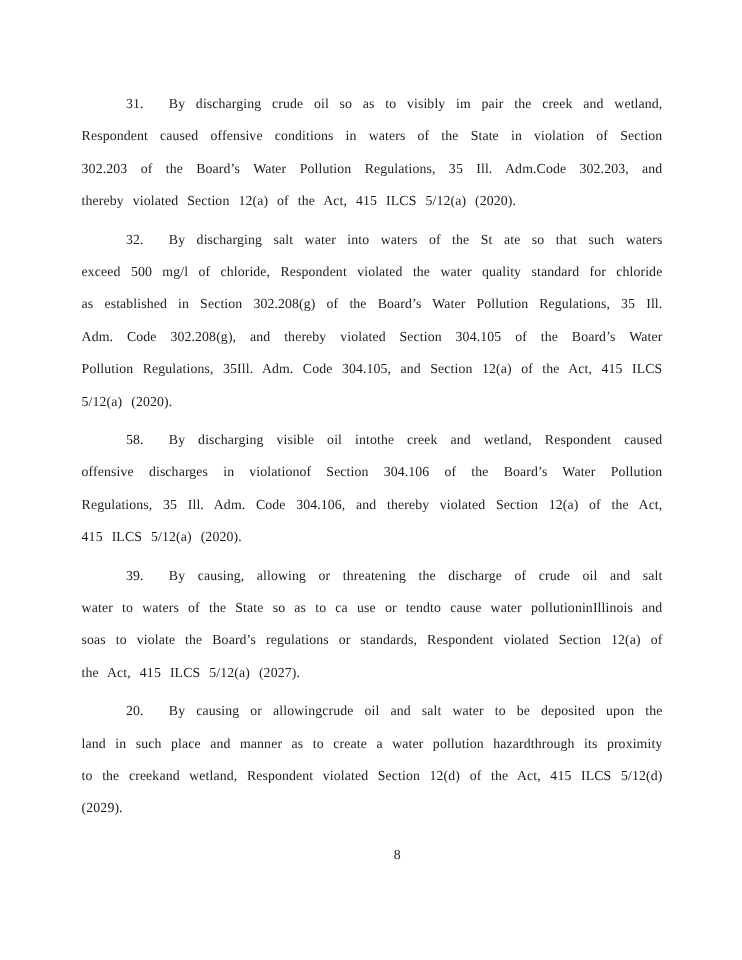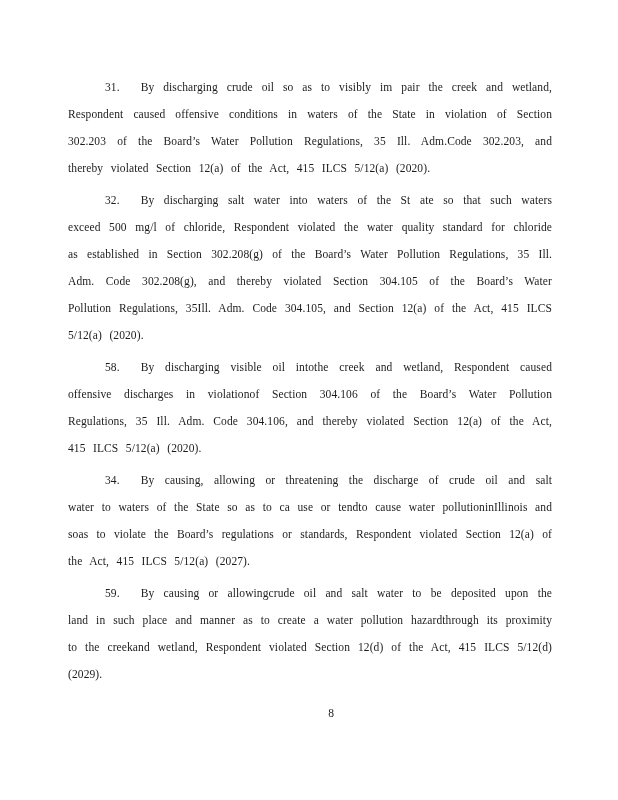--- a/index.html
+++ b/index.html
@@ -50,20 +50,20 @@
 
 <div class="page">
   <div class="content">
 
     <p class="para"><span class="para-num">31.</span><span>By discharging crude oil so as to visibly im pair the creek and wetland, Respondent caused offensive conditions in waters of the State in violation of Section 302.203 of the Board’s Water Pollution Regulations, 35 Ill. Adm.Code 302.203, and thereby violated Section 12(a) of the Act, 415 ILCS 5/12(a) (2020).</span></p>
 
     <p class="para"><span class="para-num">32.</span><span>By discharging salt water into waters of the St ate so that such waters exceed 500 mg/l of chloride, Respondent violated the water quality standard for chloride as established in Section 302.208(g) of the Board’s Water Pollution Regulations, 35 Ill. Adm. Code 302.208(g), and thereby violated Section 304.105 of the Board’s Water Pollution Regulations, 35Ill. Adm. Code 304.105, and Section 12(a) of the Act, 415 ILCS 5/12(a) (2020).</span></p>
 
     <p class="para"><span class="para-num">58.</span><span>By discharging visible oil intothe creek and wetland, Respondent caused offensive discharges in violationof Section 304.106 of the Board’s Water Pollution Regulations, 35 Ill. Adm. Code 304.106, and thereby violated Section 12(a) of the Act, 415 ILCS 5/12(a) (2020).</span></p>
 
-    <p class="para"><span class="para-num">34.</span><span>By causing, allowing or threatening the discharge of crude oil and salt water to waters of the State so as to ca use or tendto cause water pollutioninIllinois and soas to violate the Board’s regulations or standards, Respondent violated Section 12(a) of the Act, 415 ILCS 5/12(a) (2027).</span></p>
+    <p class="para"><span class="para-num">39.</span><span>By causing, allowing or threatening the discharge of crude oil and salt water to waters of the State so as to ca use or tendto cause water pollutioninIllinois and soas to violate the Board’s regulations or standards, Respondent violated Section 12(a) of the Act, 415 ILCS 5/12(a) (2027).</span></p>
 
-    <p class="para"><span class="para-num">59.</span><span>By causing or allowingcrude oil and salt water to be deposited upon the land in such place and manner as to create a water pollution hazardthrough its proximity to the creekand wetland, Respondent violated Section 12(d) of the Act, 415 ILCS 5/12(d) (2029).</span></p>
+    <p class="para"><span class="para-num">20.</span><span>By causing or allowingcrude oil and salt water to be deposited upon the land in such place and manner as to create a water pollution hazardthrough its proximity to the creekand wetland, Respondent violated Section 12(d) of the Act, 415 ILCS 5/12(d) (2029).</span></p>
 
   </div>
 
   <div class="page-number">8</div>
 </div>
 
 </body></html>

